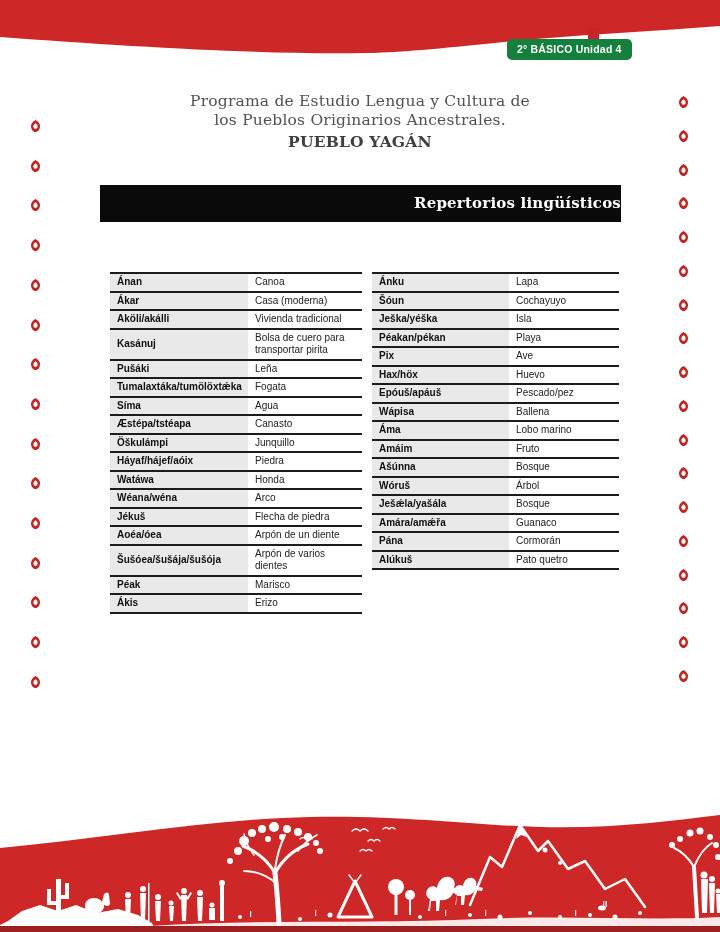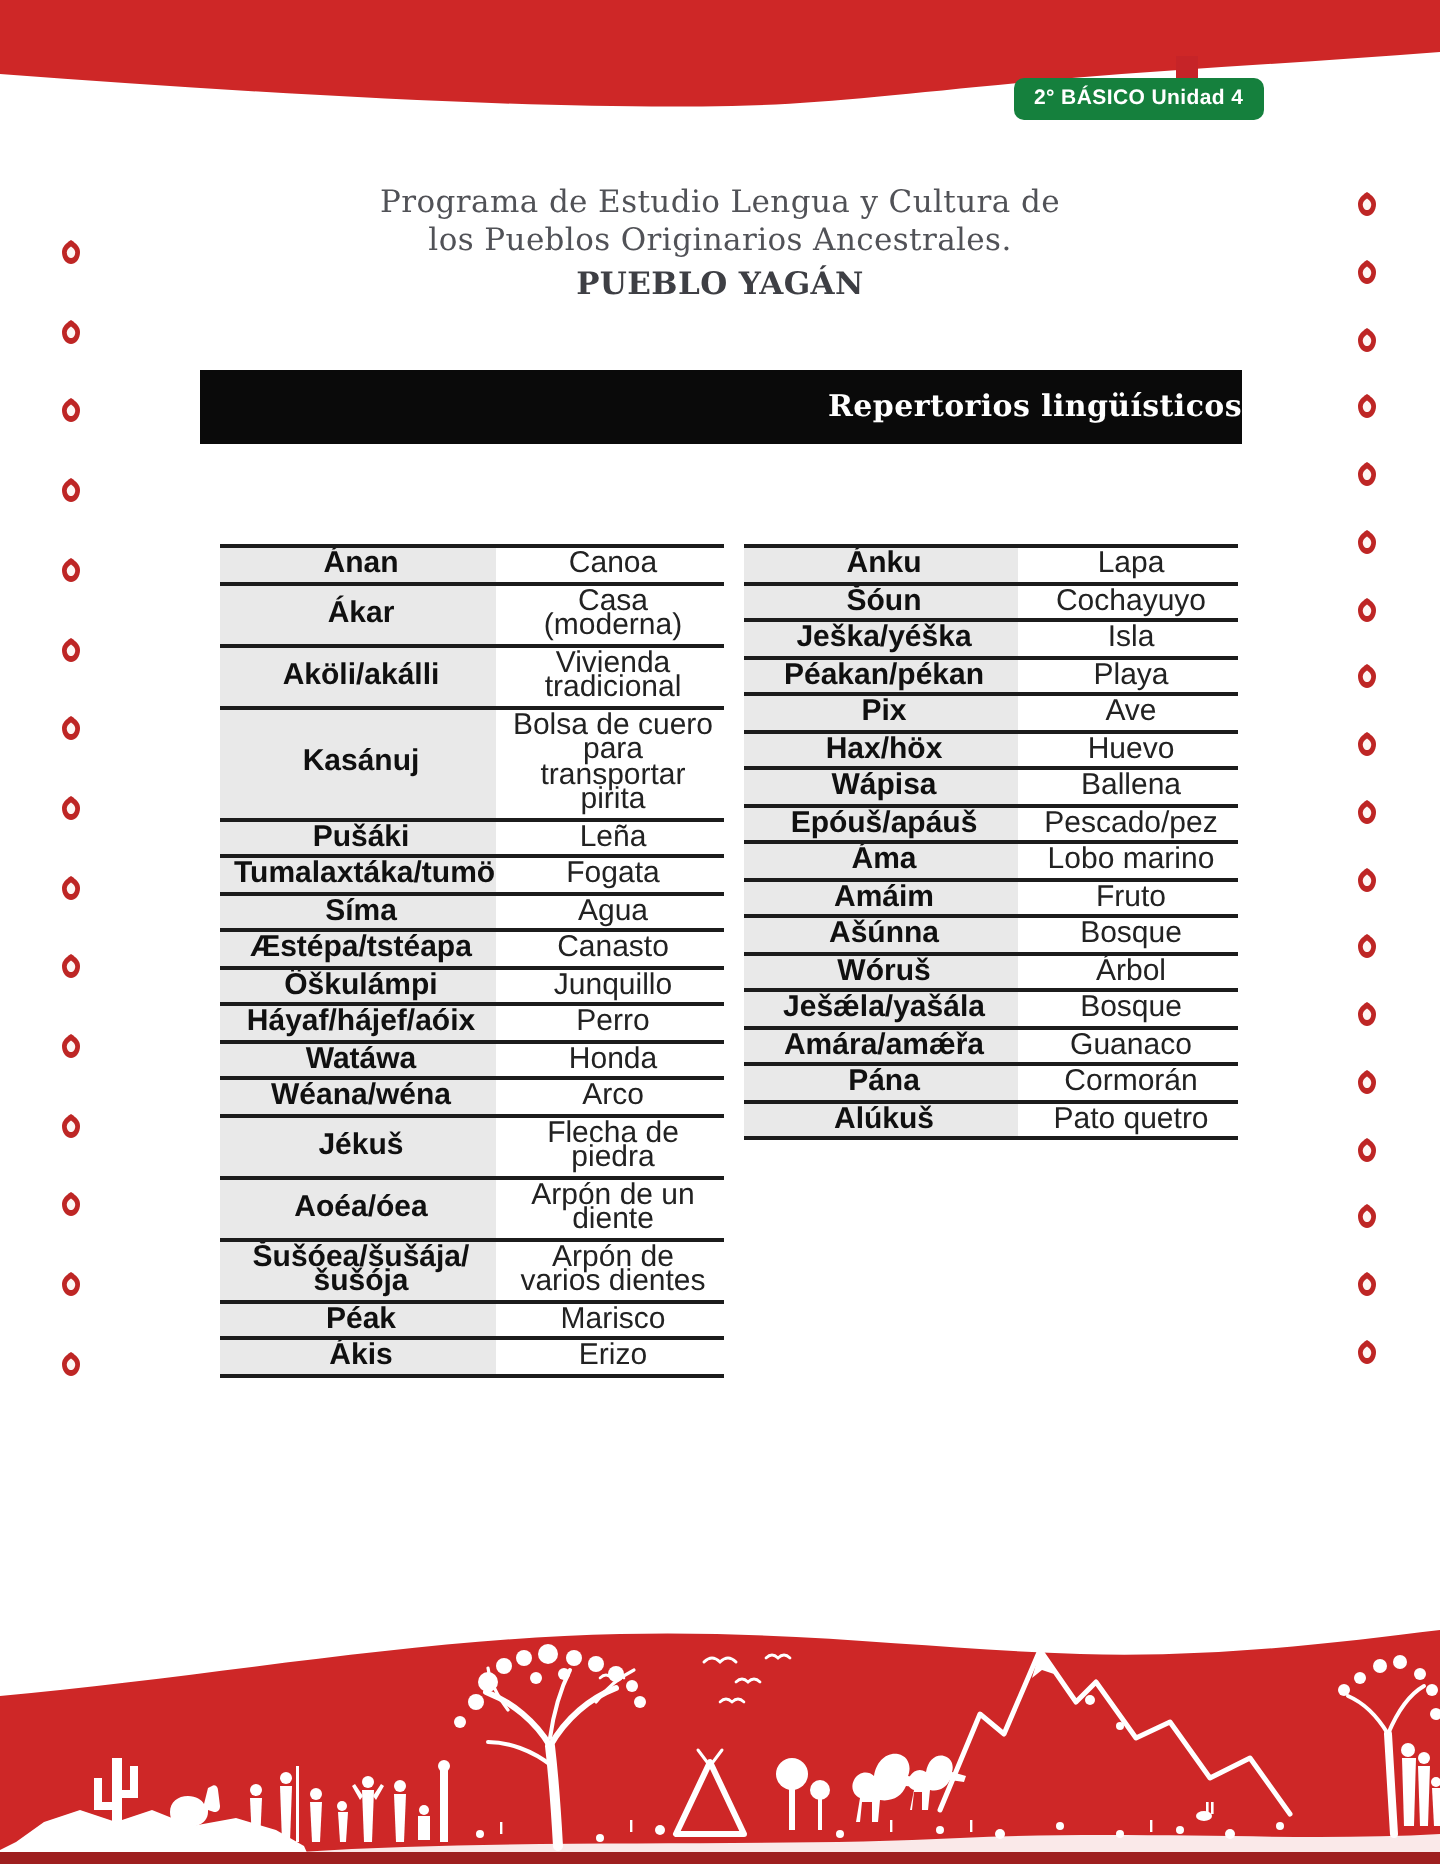--- a/index.html
+++ b/index.html
@@ -20,22 +20,22 @@
   .doc-title .tl3{font-weight:bold;color:#3e3f44;margin-top:2px;}
 
   
   .section-banner{position:absolute;left:100px;top:185px;width:521px;height:37px;
                   background:#0a0a0a;color:#ffffff;font-family:"DejaVu Serif","Liberation Serif",serif;
                   font-weight:bold;font-size:15px;line-height:37px;padding-left:11px;
                   box-sizing:border-box;letter-spacing:0.2px;text-align:right;}
 
   
   .vocab{position:absolute;border-collapse:collapse;table-layout:fixed;
-         font-family:"Liberation Sans","DejaVu Sans",sans-serif;font-size:15px;color:#222222;
-         border-top:2.5px solid #1c1c1c;text-align:center;}
+         font-family:"Liberation Sans","DejaVu Sans",sans-serif;font-size:10px;color:#222222;
+         border-top:2.5px solid #1c1c1c;}
   .vocab td{border-bottom:2px solid #1c1c1c;padding:2px 4px 2px 7px;vertical-align:middle;
             line-height:12.5px;overflow:hidden;}
   .vocab td.word{background:#e9e9e9;font-weight:bold;color:#101010;}
   .vocab tr:last-child td{border-bottom:2.5px solid #1c1c1c;}
   .vocab.tleft{left:110px;top:272px;width:252px;}
   .vocab.tleft td.word{width:127px;}
   .vocab.tright{left:372px;top:272px;width:247px;}
   .vocab.tright td.word{width:126px;}
 
   
@@ -102,21 +102,21 @@
         <tr>
           <td class="word">Æstépa/tstéapa</td>
           <td class="meaning">Canasto</td>
         </tr>
         <tr>
           <td class="word">Öškulámpi</td>
           <td class="meaning">Junquillo</td>
         </tr>
         <tr>
           <td class="word">Háyaf/hájef/aóix</td>
-          <td class="meaning">Perro</td>
+          <td class="meaning">Piedra</td>
         </tr>
         <tr>
           <td class="word">Watáwa</td>
           <td class="meaning">Honda</td>
         </tr>
         <tr>
           <td class="word">Wéana/wéna</td>
           <td class="meaning">Arco</td>
         </tr>
         <tr>
@@ -161,26 +161,26 @@
         </tr>
         <tr>
           <td class="word">Pix</td>
           <td class="meaning">Ave</td>
         </tr>
         <tr>
           <td class="word">Hax/höx</td>
           <td class="meaning">Huevo</td>
         </tr>
         <tr>
+          <td class="word">Epóuš/apáuš</td>
+          <td class="meaning">Pescado/pez</td>
+        </tr>
+        <tr>
           <td class="word">Wápisa</td>
           <td class="meaning">Ballena</td>
-        </tr>
-        <tr>
-          <td class="word">Epóuš/apáuš</td>
-          <td class="meaning">Pescado/pez</td>
         </tr>
         <tr>
           <td class="word">Áma</td>
           <td class="meaning">Lobo marino</td>
         </tr>
         <tr>
           <td class="word">Amáim</td>
           <td class="meaning">Fruto</td>
         </tr>
         <tr>

